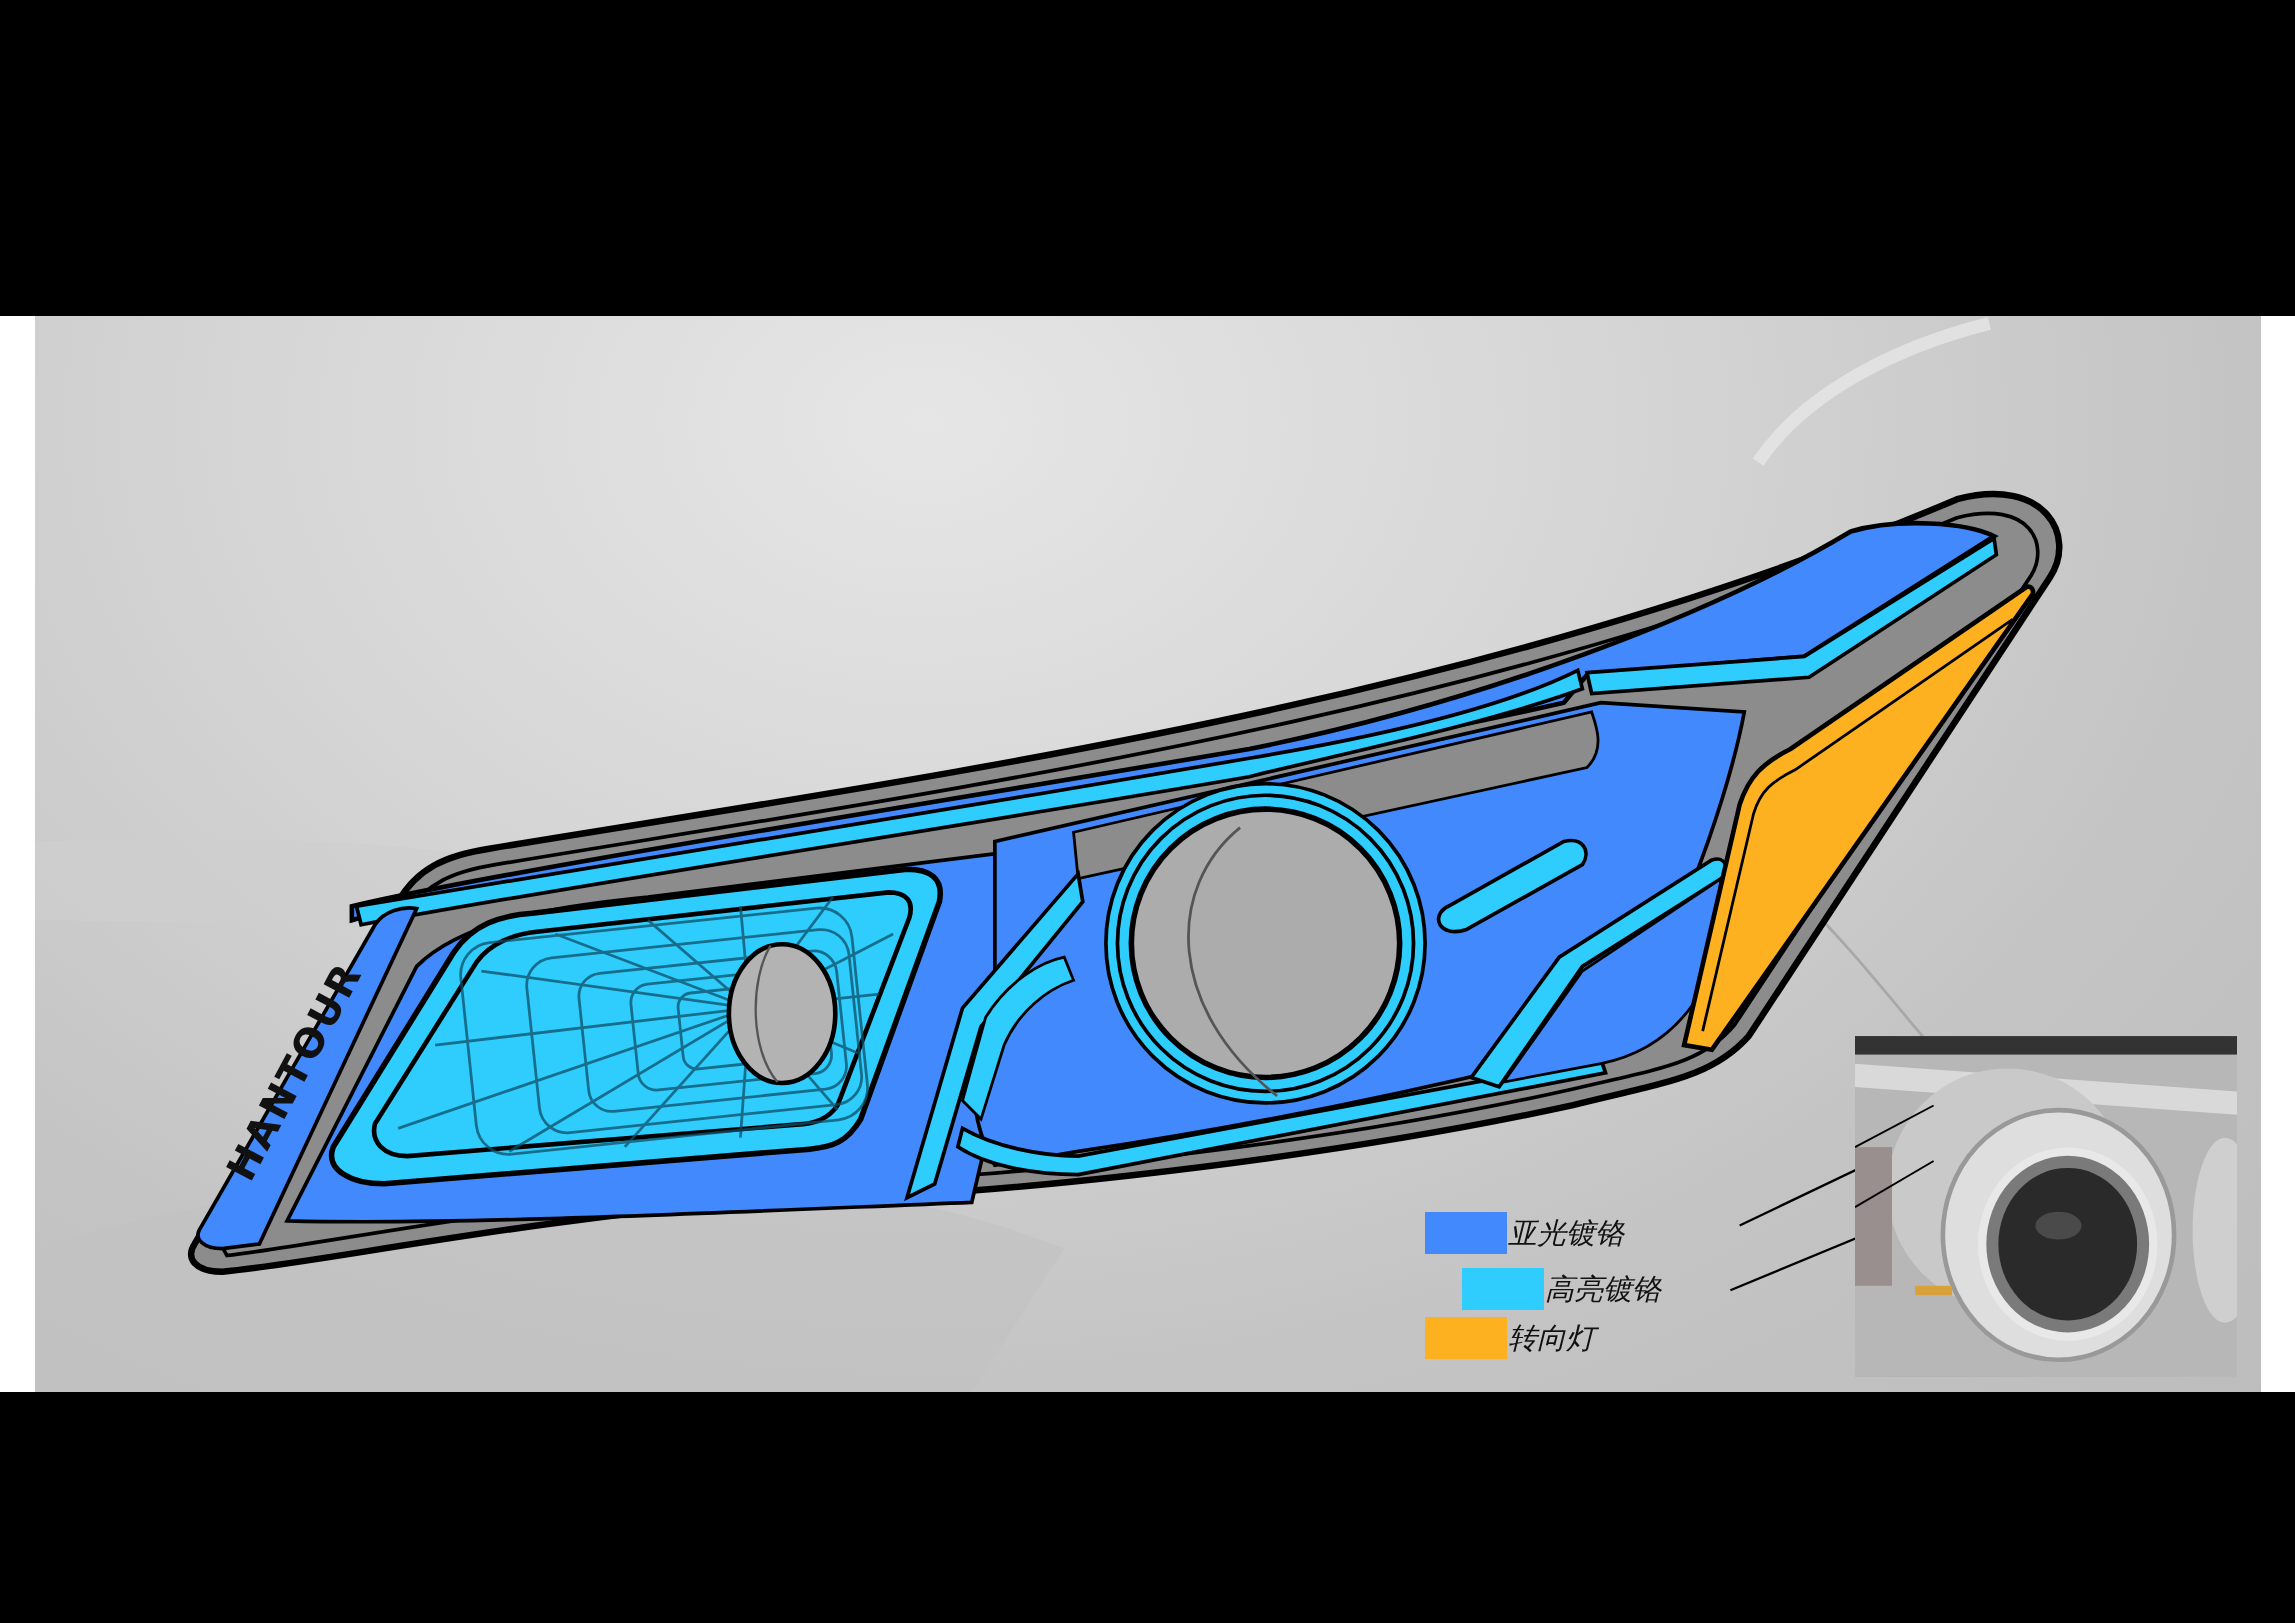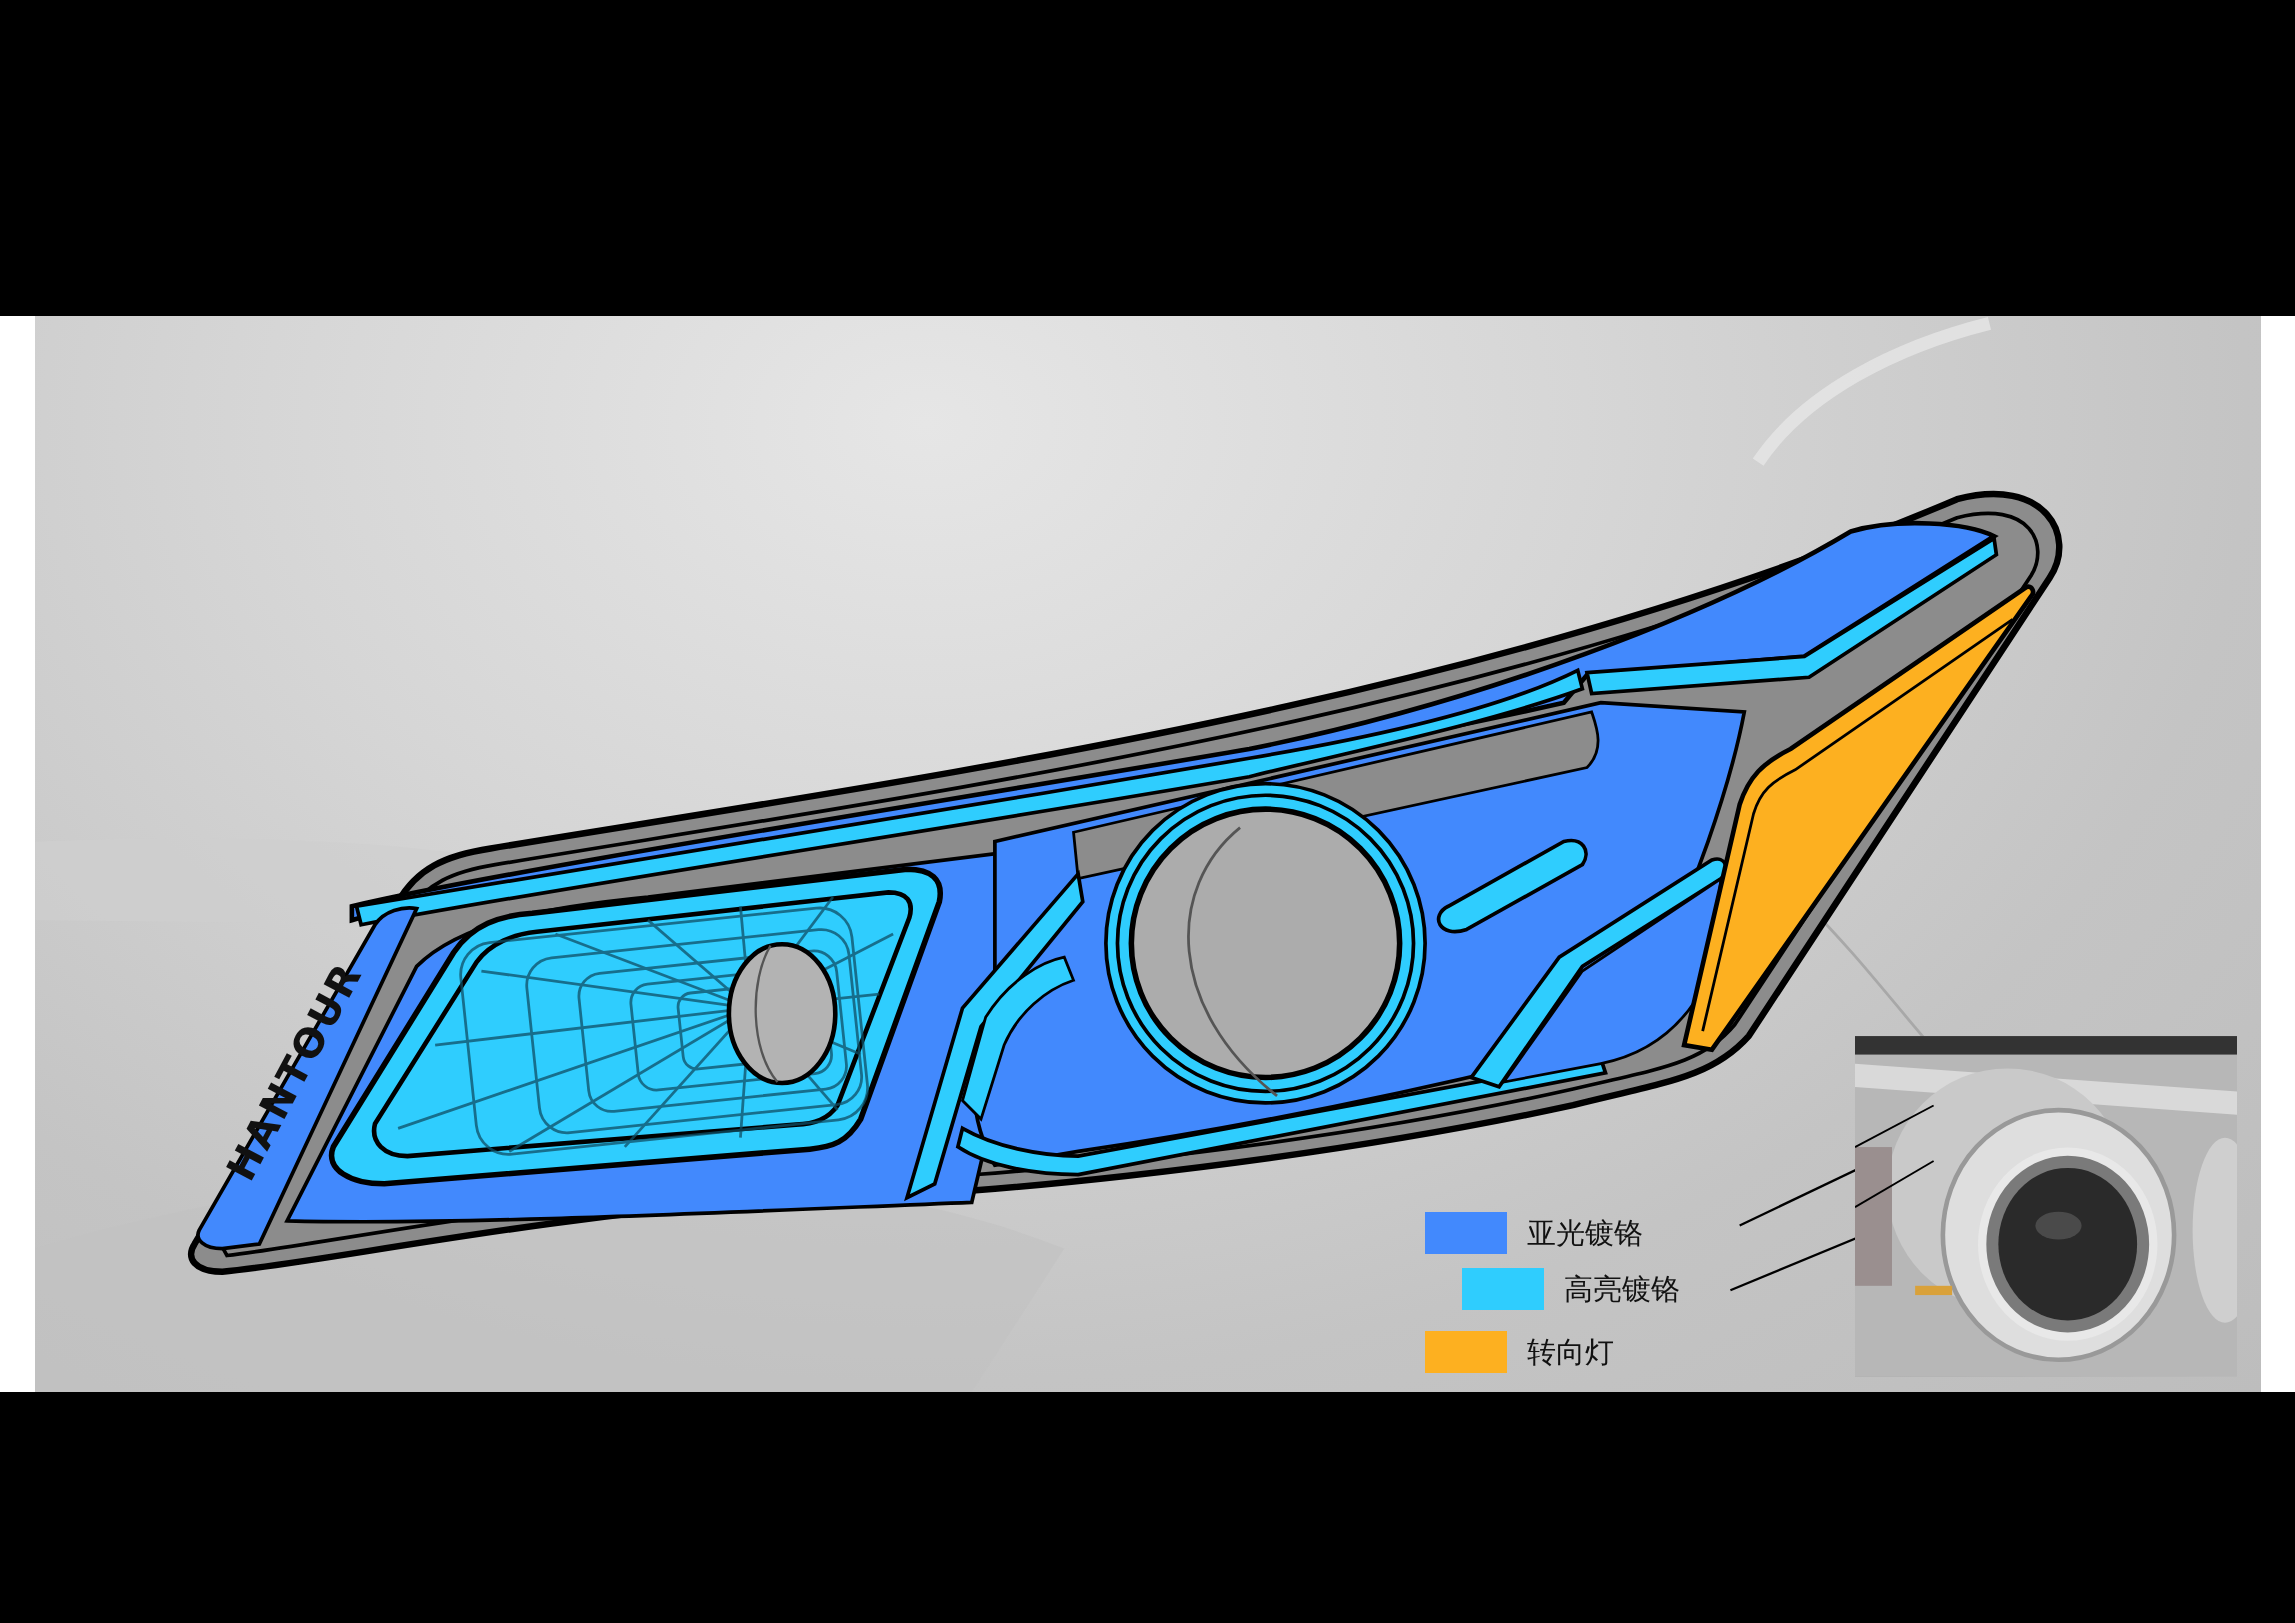--- a/index.html
+++ b/index.html
@@ -7,21 +7,21 @@
   .top-band { position:absolute; left:0; top:0; width:2295px; height:316px; background:#000; }
   .bottom-band { position:absolute; left:0; top:1393px; width:2295px; height:230px; background:#000; }
   .margin-left { position:absolute; left:0; top:316px; width:35px; height:1076px; background:#fff; }
   .margin-right { position:absolute; left:2261px; top:316px; width:35px; height:1076px; background:#fff; }
   .canvas { position:absolute; left:35px; top:316px; width:2226px; height:1076px; overflow:hidden;
     background: radial-gradient(ellipse at 40% 10%, #e6e6e6 0%, #d6d6d6 35%, #c4c4c4 70%, #bdbdbd 100%); }
   .canvas svg { position:absolute; left:0; top:0; }
   .legend { position:absolute; left:1425px; top:1212px; }
   .legend-row { position:absolute; left:0; display:flex; align-items:center; }
   .swatch { width:82px; height:42px; }
-  .legend-label { margin-left:20px; font-size:29px; color:#111; white-space:nowrap; line-height:1; }
+  .legend-label { margin-left:1px; font-size:29px; color:#111; white-space:nowrap; line-height:1;font-style:italic; }
   .photo { position:absolute; left:1855px; top:1036px; width:382px; height:341px; overflow:hidden;
     background: linear-gradient(160deg, #9a9a9a 0%, #cfcfcf 25%, #b0b0b0 50%, #8c8c8c 75%, #d8d8d8 100%); }
 </style>
 </head>
 <body>
 
 <div class="top-band"></div>
 <div class="margin-left"></div>
 <div class="margin-right"></div>
 
@@ -133,21 +133,21 @@
 
   <div class="legend" style="left:1390px; top:896px;">
     <div class="legend-row" style="top:0;">
       <div class="swatch" style="background:#4289fd"></div>
       <span class="legend-label">亚光镀铬</span>
     </div>
     <div class="legend-row" style="top:56px;padding-left:37px;">
       <div class="swatch" style="background:#2fcdfe"></div>
       <span class="legend-label">高亮镀铬</span>
     </div>
-    <div class="legend-row" style="top:119px;">
+    <div class="legend-row" style="top:105px;">
       <div class="swatch" style="background:#fdb020"></div>
       <span class="legend-label">转向灯</span>
     </div>
   </div>
 </div>
 
 <div class="bottom-band"></div>
 
 
 </body></html>

